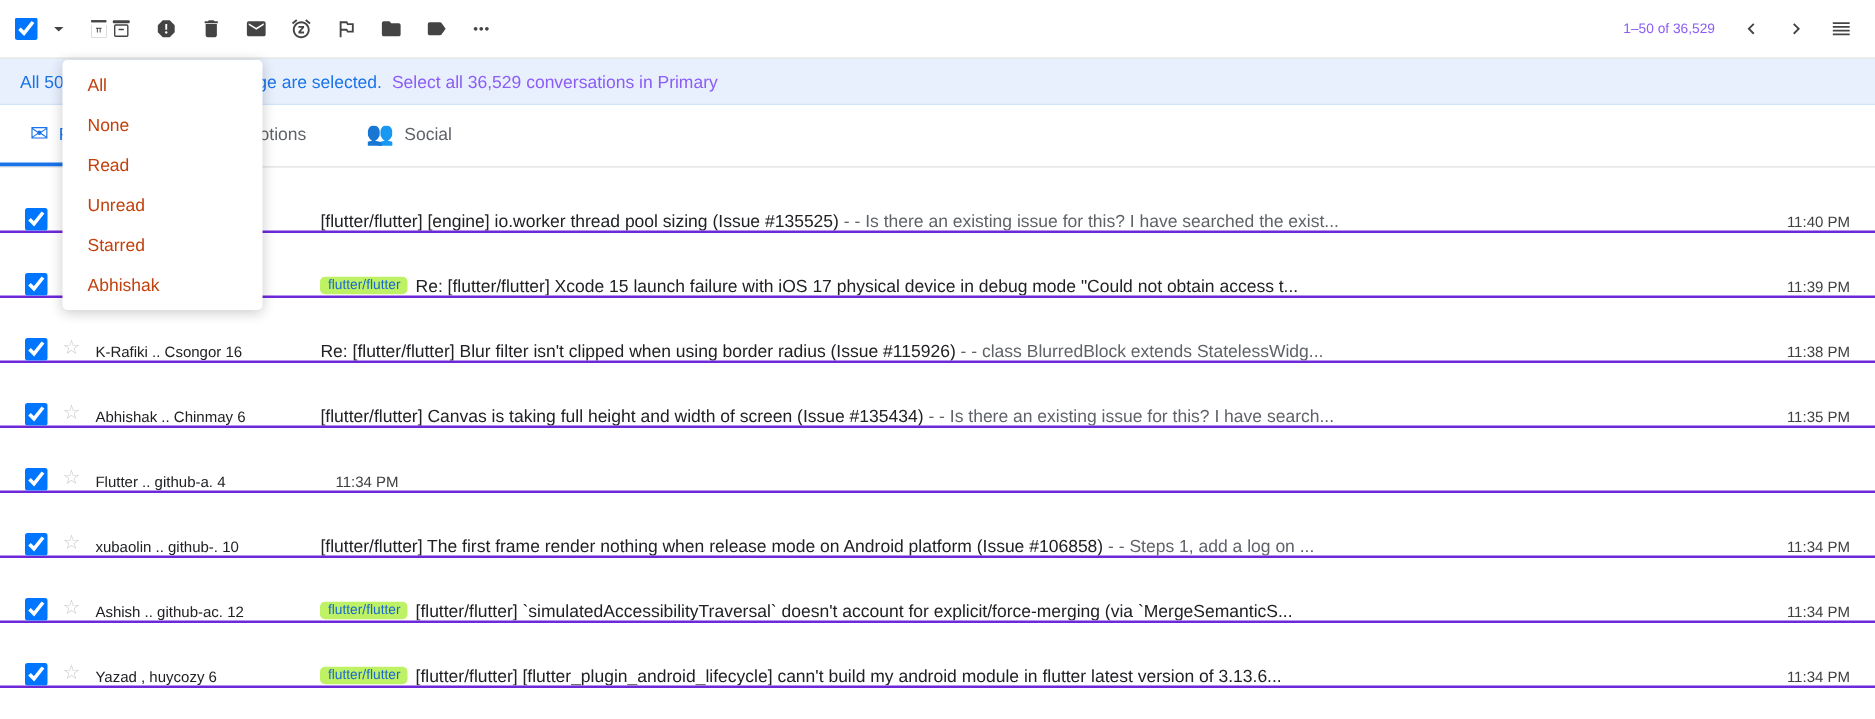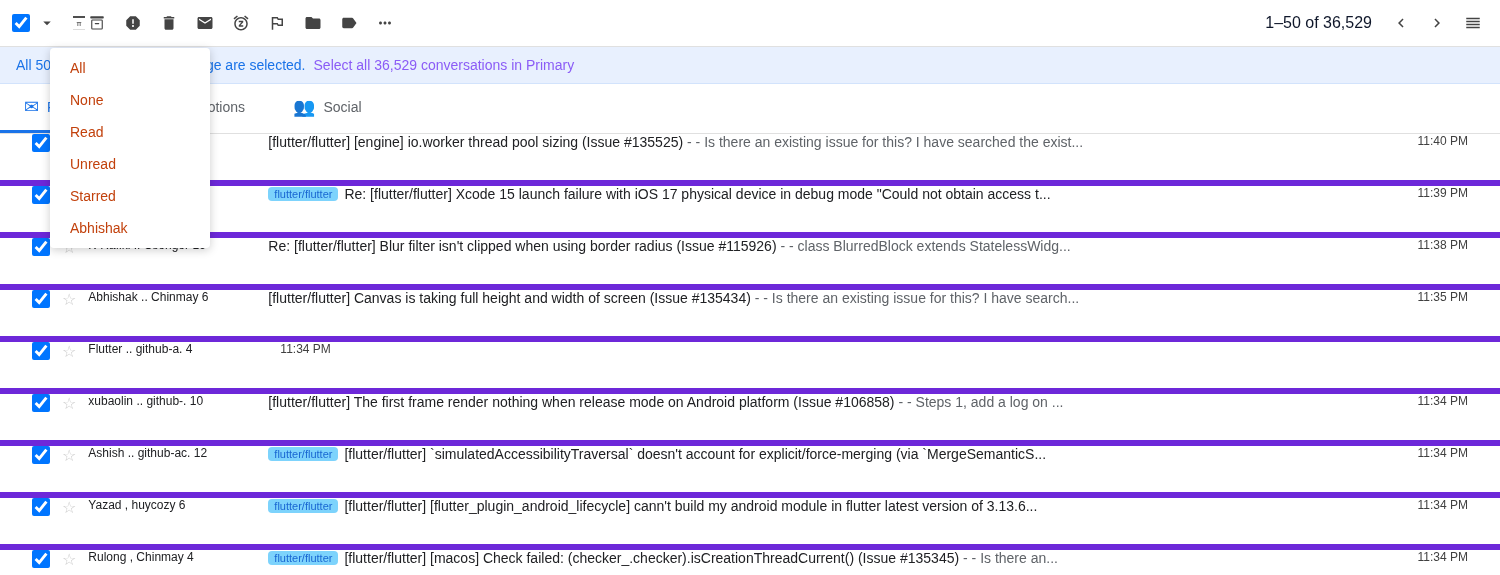--- a/index.html
+++ b/index.html
@@ -12,21 +12,21 @@
       display: flex; align-items: center; padding: 8px 12px; gap: 6px;
       background: #fff; border-bottom: 1px solid #e0e0e0; position: relative;
     }
     .toolbar-checkbox { width: 18px; height: 18px; cursor: pointer; }
     .toolbar-btn {
       background: none; border: none; cursor: pointer; padding: 6px; border-radius: 50%;
       color: #444; display: flex; align-items: center; justify-content: center;
     }
     .toolbar-btn svg { width: 18px; height: 18px; fill: #444; }
     .spacer { flex: 1; }
-    .page-info { font-size: 16px; color: #0f172a; margin-right: 8px; white-space: nowrap; }
+    .page-info { font-size: 11px; color: #8b5cf6; margin-right: 8px; white-space: nowrap; }
 
     
     .dropdown-menu {
       position: absolute; top: 48px; left: 50px; background: #fff;
       border-radius: 4px; box-shadow: 0 2px 10px rgba(0,0,0,0.2);
       z-index: 100; min-width: 160px; padding: 4px 0;
     }
     .dropdown-item {
       padding: 8px 20px; cursor: pointer; font-size: 14px; color: #c2410c;
     }
@@ -47,33 +47,33 @@
       padding: 12px 24px; cursor: pointer; font-size: 14px; color: #5f6368;
       border-bottom: 3px solid transparent; transition: all 0.2s;
       white-space: nowrap;
     }
     .tab.active { color: #1a73e8; border-bottom-color: #1a73e8; font-weight: 500; }
     .tab-icon { font-size: 18px; }
 
     
     .email-list { flex: 1; overflow-y: auto; background: #fff; }
     .email-row {
-      display: flex; align-items: flex-start; padding: 0 32px;
-      border-bottom: 6px solid #6d28d9; min-height: 52px;
+      display: flex; align-items: flex-end; padding: 0 20px;
+      border-bottom: 2px solid #6d28d9; min-height: 52px;
       cursor: pointer; transition: background 0.1s;
     }
     .row-checkbox { width: 18px; height: 18px; margin-right: 12px; cursor: pointer; flex-shrink: 0; }
     .row-star { color: #f5a623; margin-right: 12px; font-size: 16px; cursor: pointer; flex-shrink: 0; }
     .row-star.empty { color: #ccc; }
     .sender { width: 180px; flex-shrink: 0; overflow: hidden; text-overflow: ellipsis; white-space: nowrap; font-size: 12px; }
     .subject-area { flex: 1; display: flex; overflow: hidden; gap: 6px; align-items: center; }
     .tag-badge {
       font-size: 11px; padding: 1px 6px; border-radius: 4px;
       font-weight: 500; flex-shrink: 0;
-      color: #1967d2; background: #7dd3fc;
+      color: #1967d2; background: #bef264;
     }
     .subject { overflow: hidden; text-overflow: ellipsis; white-space: nowrap; font-size: 14px; }
     .subject-dash { color: #5f6368; font-weight: 400; }
     .snippet { color: #5f6368; font-weight: 400; overflow: hidden; text-overflow: ellipsis; white-space: nowrap; }
     .timestamp { font-size: 12px; color: #404040; margin-left: 12px; flex-shrink: 0; font-weight: 400; }
   </style>
 </head>
 <body>
 
 <div class="app-container">

